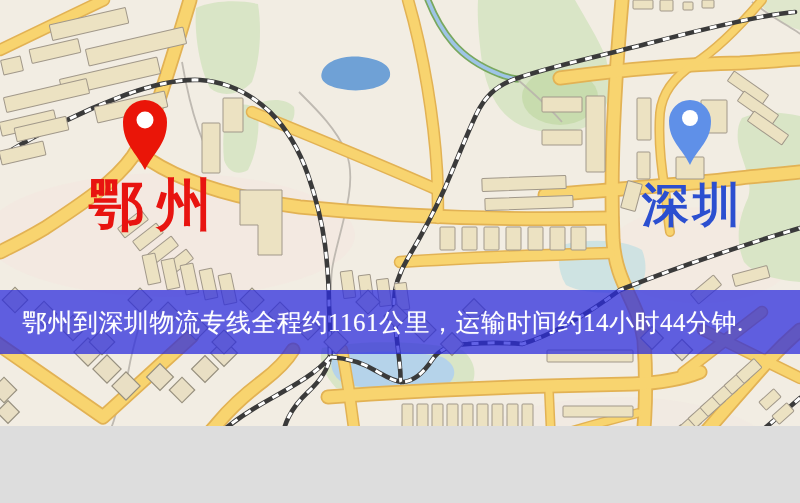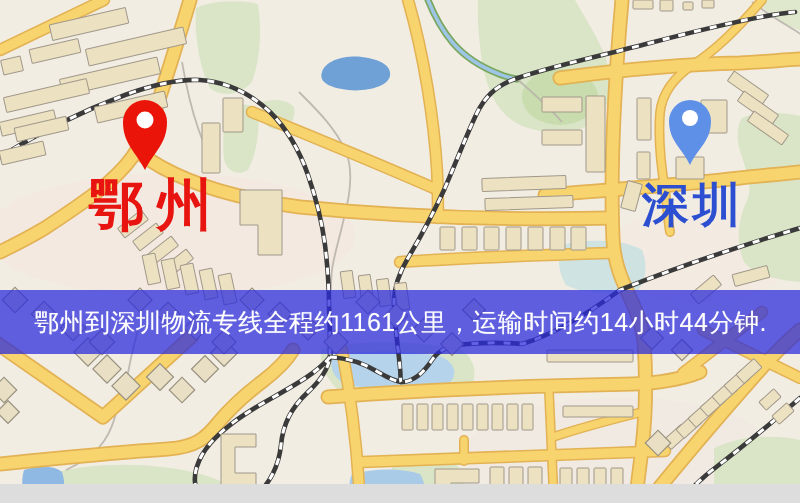--- a/index.html
+++ b/index.html
@@ -1,17 +1,17 @@
 <!DOCTYPE html>
 <html><head>
 <meta charset="utf-8">
 <style>
   html,body{margin:0;padding:0;background:#ddd;}
   #screenshot-root{
-    position:relative;width:800px;height:484px;overflow:hidden;
+    position:relative;width:800px;height:426px;overflow:hidden;
     font-family:"Liberation Sans","DejaVu Sans",sans-serif;
     background:#737373;
   }
   #map-svg{position:absolute;left:0;top:0;width:800px;height:503px;display:block;}
   
   .rc{fill:none;stroke:#e2b254;stroke-linecap:round;stroke-linejoin:round;}
   .rf{fill:none;stroke:#f8d46f;stroke-linecap:round;stroke-linejoin:round;}
   .w-main.rc{stroke-width:15;} .w-main.rf{stroke-width:11.5;}
   .w-mid.rc{stroke-width:12.5;} .w-mid.rf{stroke-width:9.5;}
   .w-sm.rc{stroke-width:10;} .w-sm.rf{stroke-width:7;}
@@ -25,21 +25,21 @@
   .stream{fill:none;stroke:#b9b4ac;stroke-width:1.8;opacity:.9;}
   
   .city{font-family:"Liberation Sans","DejaVu Sans",sans-serif;font-weight:bold;}
   #origin-label{font-size:56px;letter-spacing:12px;}
   #destination-label{font-size:47px;letter-spacing:4px;}
   
   #info-banner{
     position:absolute;left:0;top:290px;width:800px;height:64px;
     background:rgba(43,43,221,0.74);
     display:flex;align-items:center;
-    box-sizing:border-box;padding-left:34px;
+    box-sizing:border-box;padding-left:22px;font-family:Liberation Serif, serif;
   }
   #info-banner span{
     color:#ffffff;font-size:25px;letter-spacing:.5px;white-space:nowrap;
     text-shadow:0 0 1px rgba(255,255,255,.4);
   }
 </style>
 </head>
 <body>
 
 <div id="screenshot-root">

